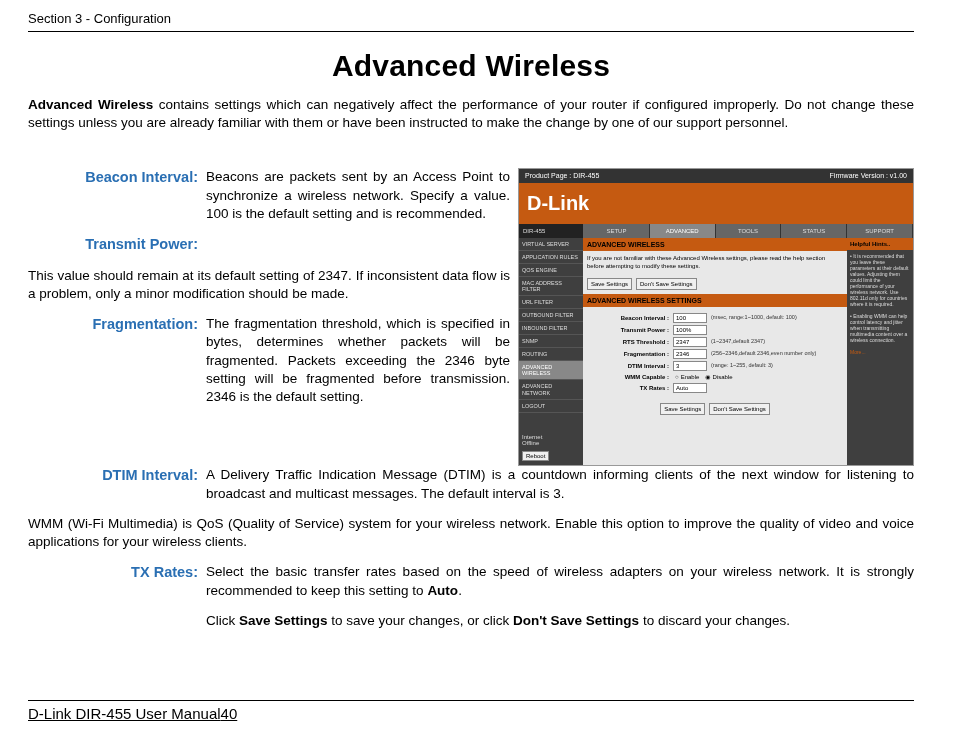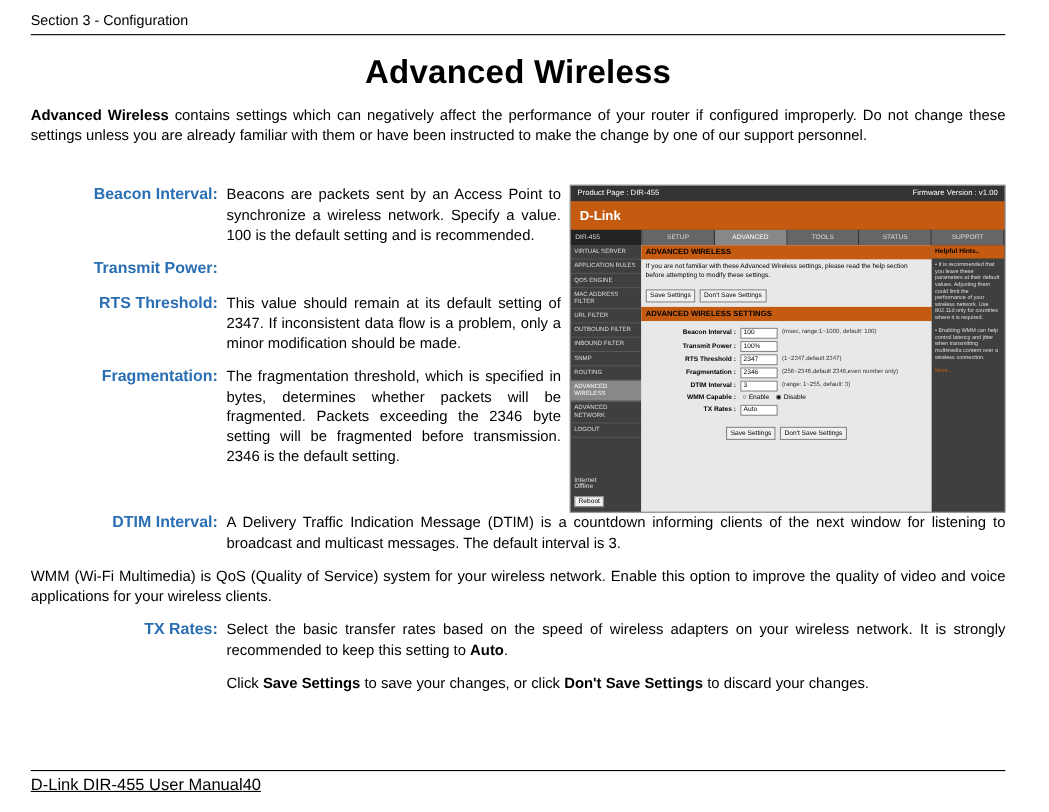--- a/index.html
+++ b/index.html
@@ -83,27 +83,27 @@
   .ss-top {
     background: #333;
     color: #fff;
     font-size: 7px;
     padding: 2px 6px;
     display: flex;
     justify-content: space-between;
   }
   .ss-brandbar {
     background: #c55a11;
-    height: 26px;
+    height: 41px;
     display: flex;
     align-items: center;
     padding: 0 8px;
     font-weight: bold;
     color: #fff;
-    font-size: 12px;
+    font-size: 20px;
   }
   .ss-tabs {
     background: #444;
     display: flex;
     height: 14px;
     font-size: 6px;
     align-items: stretch;
     color: #ddd;
   }
   .ss-model {
@@ -216,21 +216,20 @@
   <div class="main">
     <div class="defs leftcol">
       <div class="row">
         <div class="lbl">Beacon Interval:</div>
         <div class="val">Beacons are packets sent by an Access Point to synchronize a wireless network. Specify a value. 100 is the default setting and is recommended.</div>
       </div>
       <div class="row">
         <div class="lbl">Transmit Power:</div>
       </div>
       <div class="row">
-        <div class="lbl">RTS Threshold:</div>
         <div class="val">This value should remain at its default setting of 2347. If inconsistent data flow is a problem, only a minor modification should be made.</div>
       </div>
       <div class="row">
         <div class="lbl">Fragmentation:</div>
         <div class="val">The fragmentation threshold, which is specified in bytes, determines whether packets will be fragmented. Packets exceeding the 2346 byte setting will be fragmented before transmission. 2346 is the default setting.</div>
       </div>
     </div>
 
     <div class="screenshot">
       <div class="ss-top">

